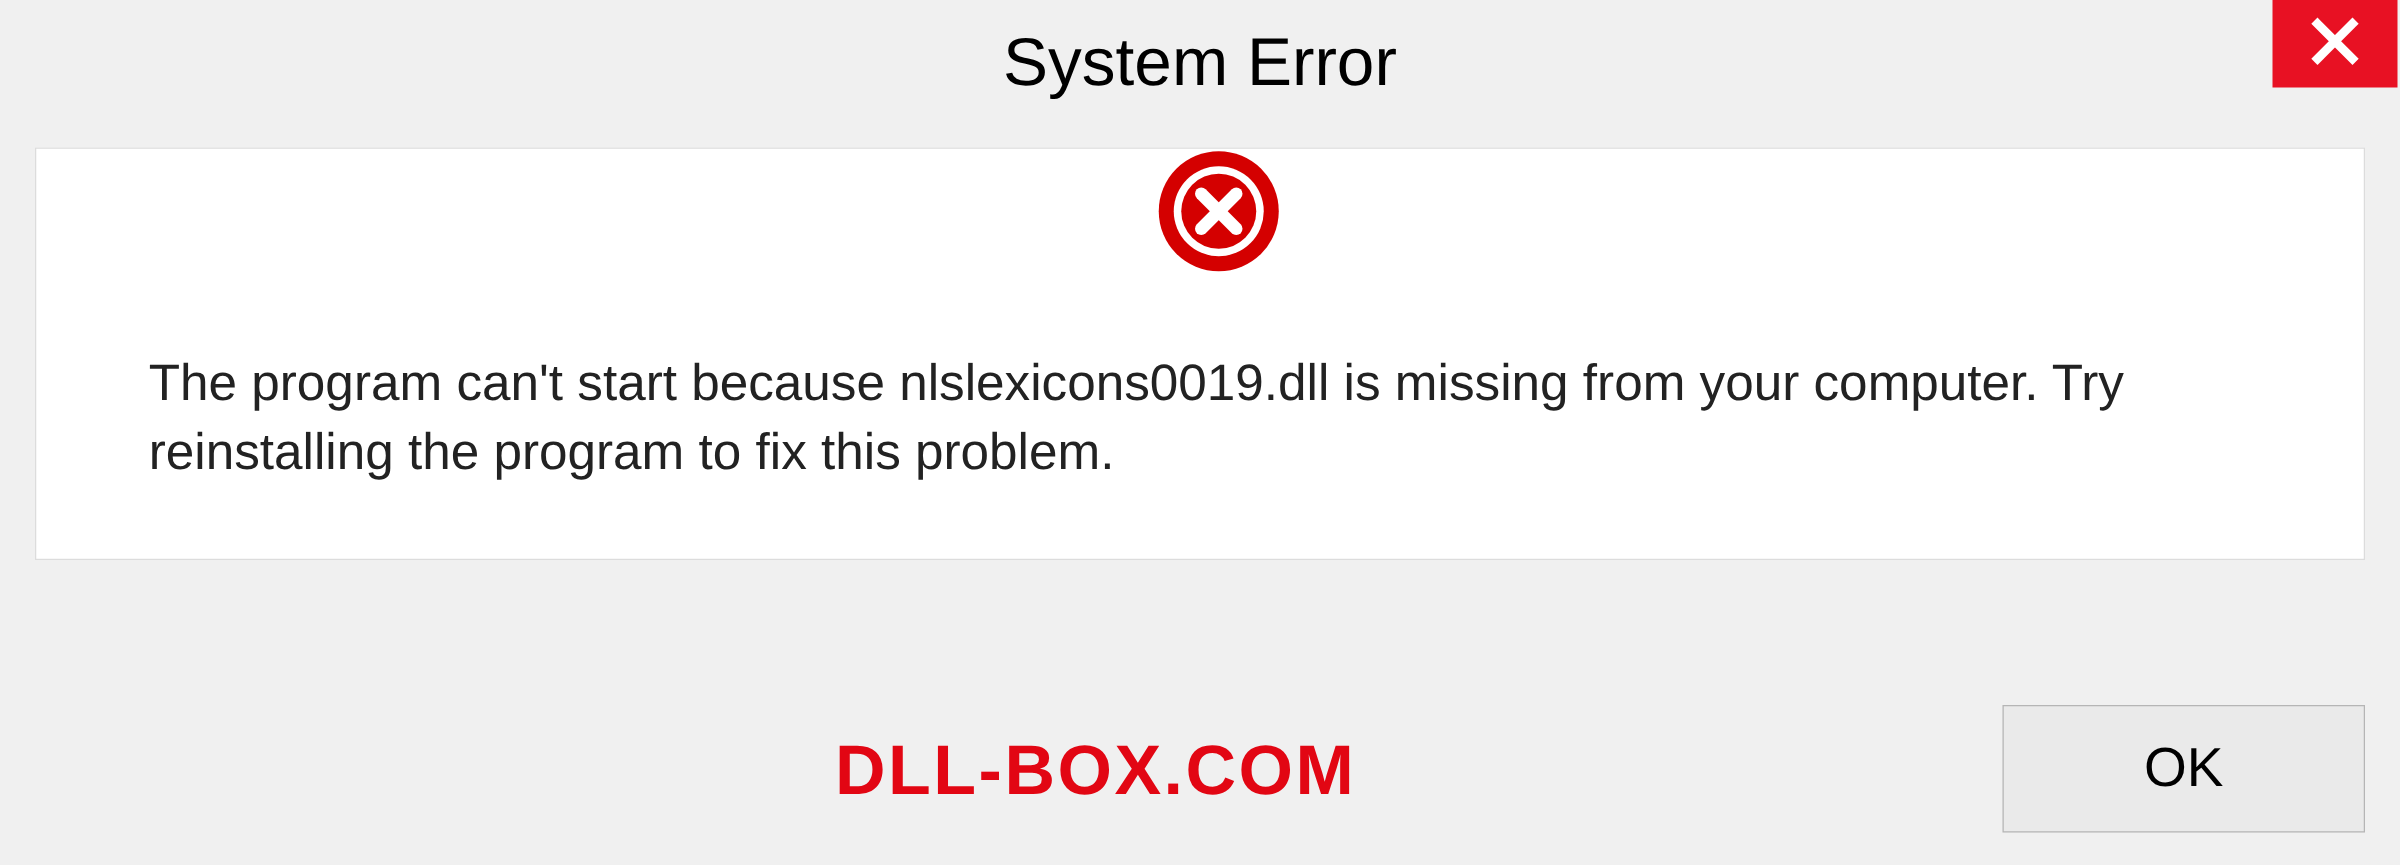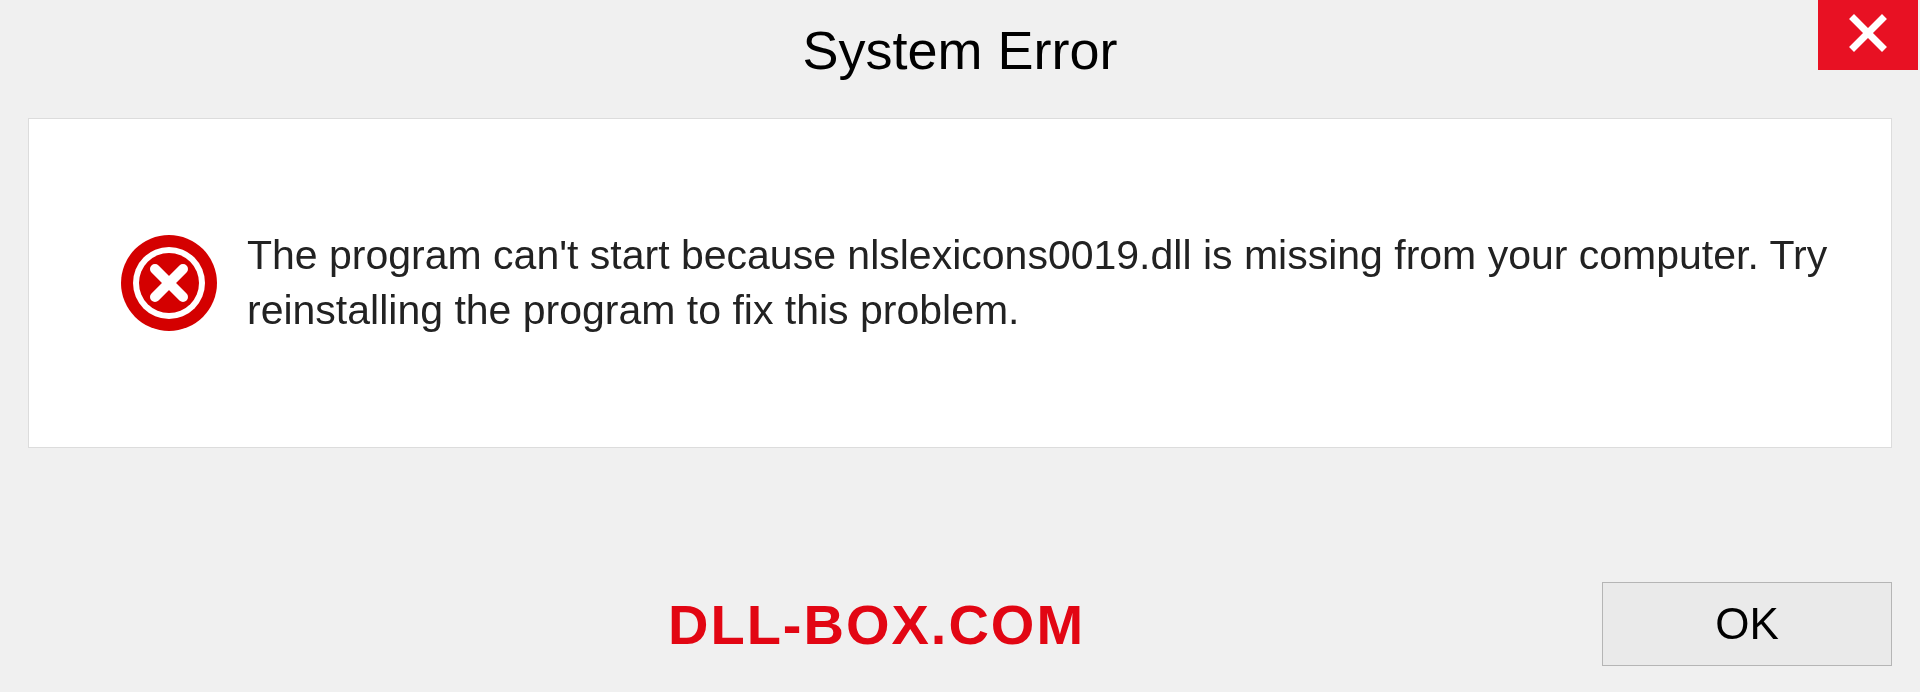--- a/index.html
+++ b/index.html
@@ -45,21 +45,22 @@
       height: 40px;
     }
     .content-panel {
       margin: 18px 28px 0 28px;
       background: #ffffff;
       border: 1px solid #dcdcdc;
       height: 330px;
       display: flex;
       align-items: center;
       padding: 0 60px 0 90px;
-      gap: 28px;
+      gap: 60px;
+      flex-direction: column;
     }
     .error-icon-wrap {
       flex: 0 0 auto;
     }
     .error-icon-wrap svg {
       width: 100px;
       height: 100px;
       display: block;
     }
     .message-text {
@@ -80,21 +81,21 @@
     .watermark {
       font-size: 56px;
       font-weight: 800;
       color: #e20613;
       letter-spacing: 2px;
       font-family: Liberation Sans, sans-serif;
       margin-left: 640px;
     }
     .ok-button {
       width: 290px;
-      height: 84px;
+      height: 102px;
       background: #eaeaea;
       border: 1px solid #b5b5b5;
       display: flex;
       align-items: center;
       justify-content: center;
       font-size: 44px;
       color: #000;
       cursor: pointer;
       font-family: "Segoe UI", Arial, sans-serif;
     }

